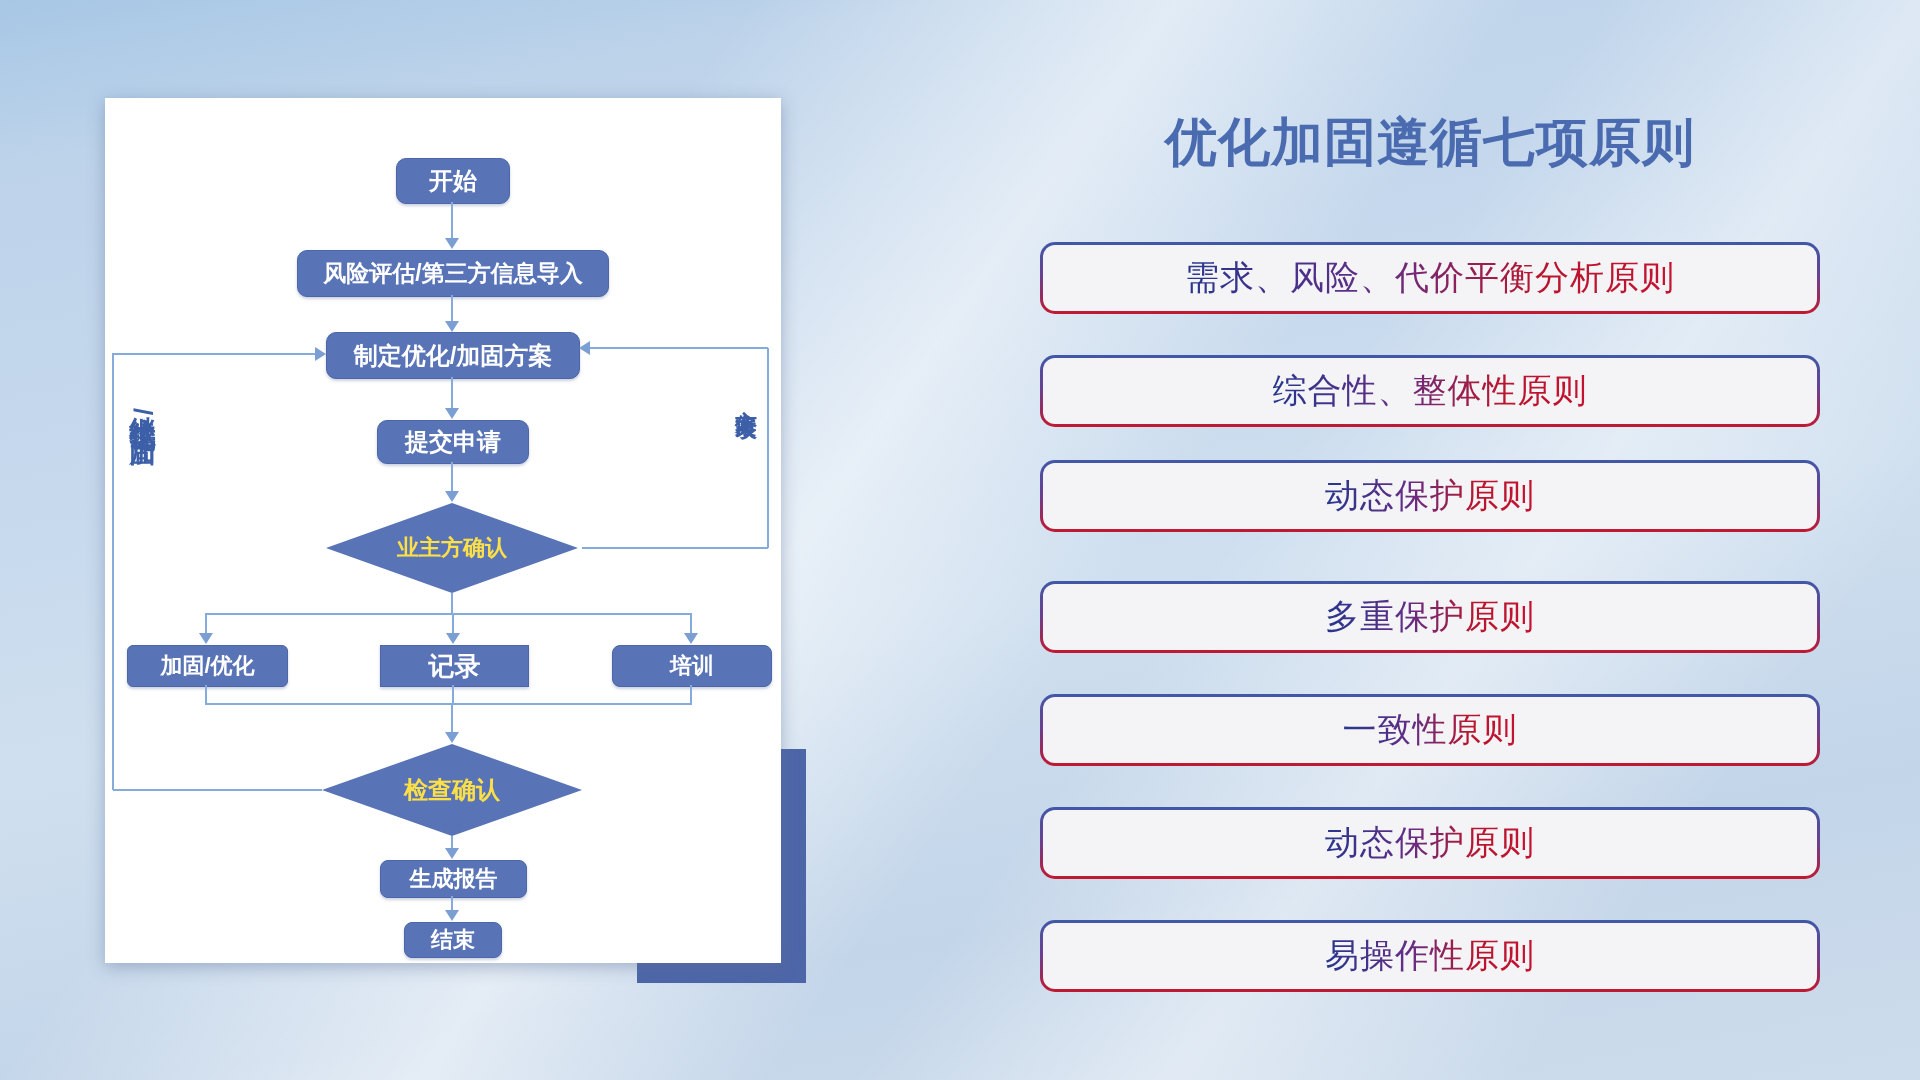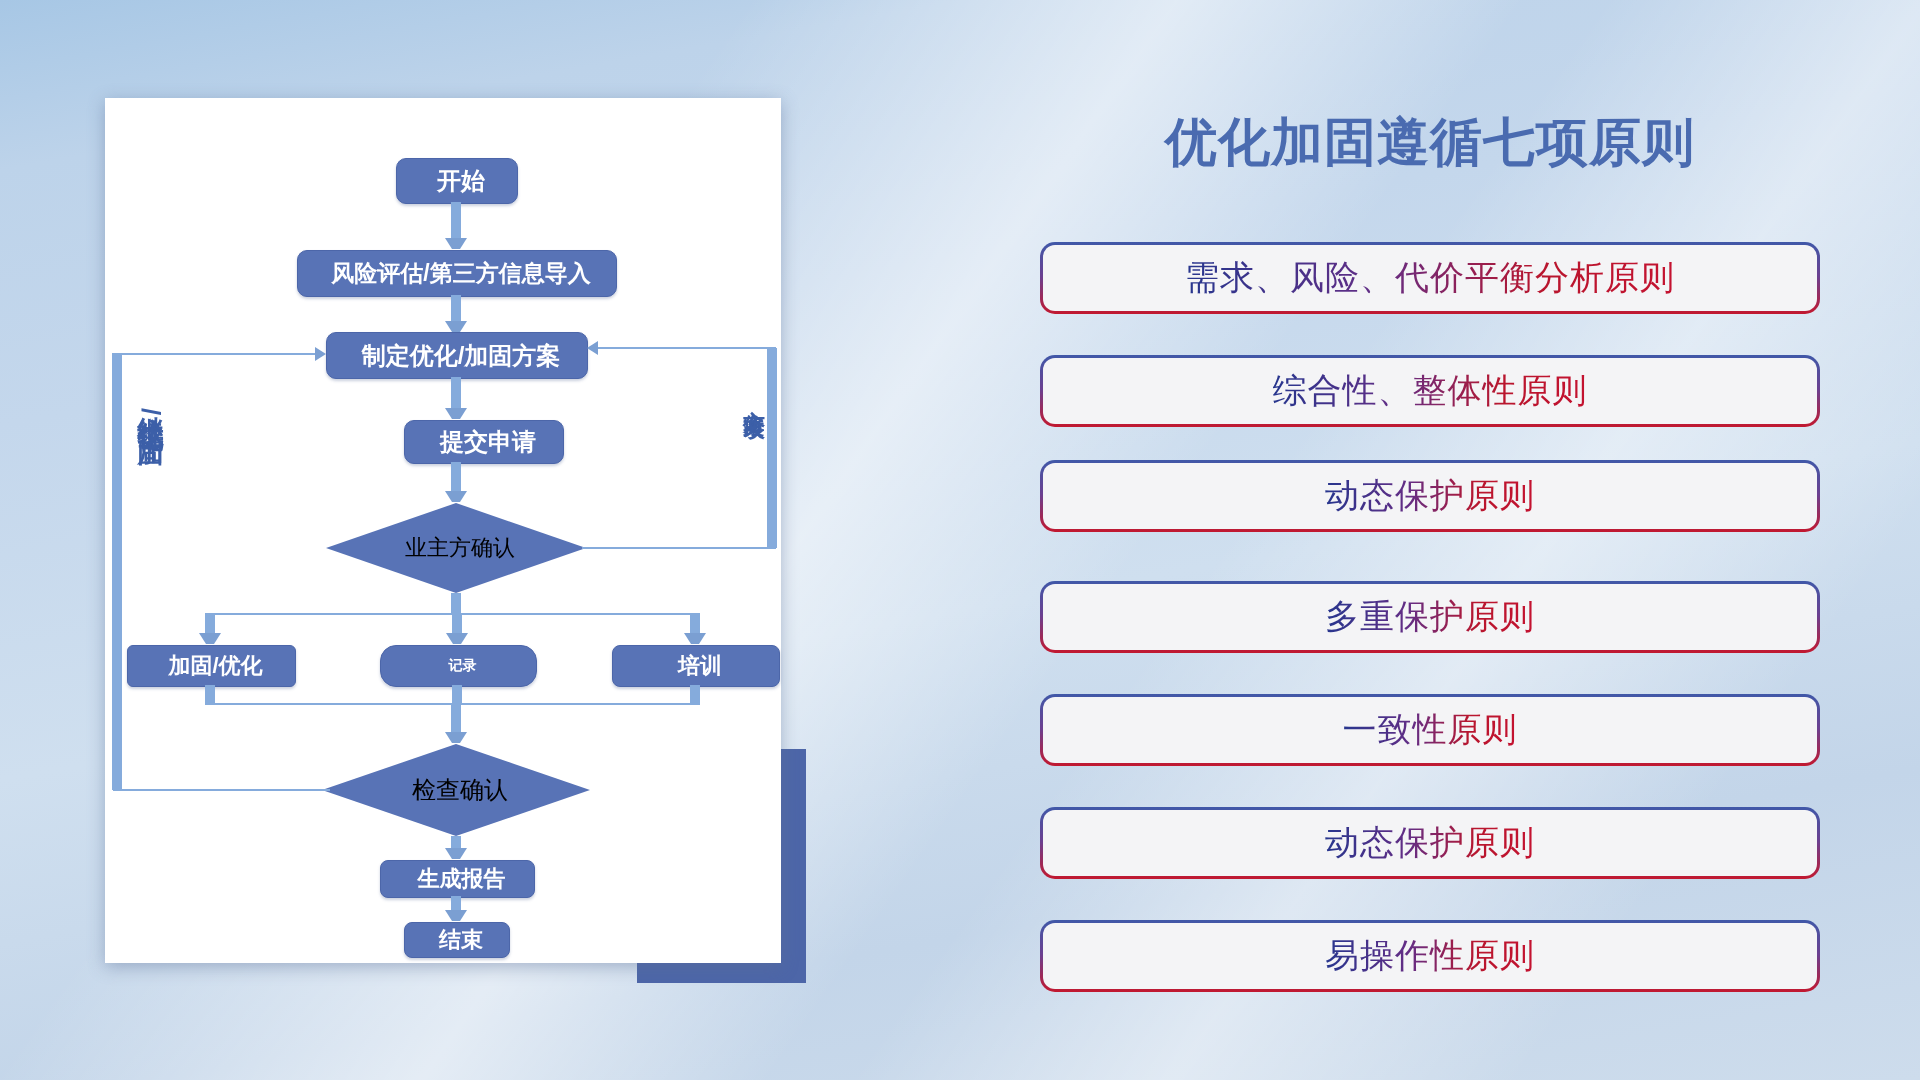--- a/index.html
+++ b/index.html
@@ -10,29 +10,29 @@
       linear-gradient(125deg, rgba(255,255,255,0) 28%, rgba(255,255,255,.55) 44%, rgba(255,255,255,0) 57%),
       linear-gradient(125deg, rgba(255,255,255,0) 60%, rgba(255,255,255,.45) 72%, rgba(255,255,255,0) 85%),
       linear-gradient(170deg, #a7c7e5 0%, #bdd3ea 12%, #c4d7ec 30%, #cfdfef 55%, #c3d5e9 78%, #cddcec 100%);
   }
   .accent-rect { position:absolute; left:637px; top:749px; width:169px; height:234px; background:#4d66a8; z-index:1; }
   .card {
     position:absolute; left:105px; top:98px; width:676px; height:865px;
     background:#ffffff; box-shadow:0 4px 16px rgba(90,110,150,.45); z-index:2;
   }
   
-  .fc { position:absolute; z-index:3;padding-left:8px; }
+  .fc { position:absolute; z-index:3; }
   .node {
     background:#5873b6; border:1px solid #4c66a9; color:#fff; font-weight:700;
     display:flex; align-items:center; justify-content:center;
     border-radius:10px; box-shadow:0 2px 3px rgba(70,90,140,.28);
     white-space:nowrap;
   }
   .diamond {
-    background:#5873b6; color:#000000; font-weight:400;
+    background:#5873b6; color:#fde047; font-weight:700;
     display:flex; align-items:center; justify-content:center;
     clip-path:polygon(50% 0, 100% 50%, 50% 100%, 0 50%);
   }
   .line { background:#85abdc; }
   .ar { width:0; height:0; }
   .ar-d { border-left:7px solid transparent; border-right:7px solid transparent; border-top:11px solid #7b9fd2; }
   .ar-r { border-top:7px solid transparent; border-bottom:7px solid transparent; border-left:11px solid #7b9fd2; }
   .ar-l { border-top:7px solid transparent; border-bottom:7px solid transparent; border-right:11px solid #7b9fd2; }
   .vlabel {
     color:#3c5fa8; font-weight:700; writing-mode:vertical-rl; letter-spacing:3px; white-space:nowrap;
@@ -62,24 +62,24 @@
 <body>
 
 <div class="stage">
 
   <div class="accent-rect"></div>
   <div class="card"></div>
 
   <div class="fc node" style="left:396px; top:158px; width:112px; height:44px; font-size:24px;">开始</div>
   <div class="fc node" style="left:297px; top:250px; width:310px; height:45px; font-size:23px;">风险评估/第三方信息导入</div>
   <div class="fc node" style="left:326px; top:332px; width:252px; height:45px; font-size:24px;">制定优化/加固方案</div>
-  <div class="fc node" style="left:377px; top:420px; width:150px; height:42px; font-size:24px;margin-left:27px;">提交申请</div>
+  <div class="fc node" style="left:377px; top:420px; width:150px; height:42px; font-size:24px;">提交申请</div>
   <div class="fc diamond" style="left:326px; top:503px; width:252px; height:90px; font-size:22px;">业主方确认</div>
   <div class="fc node" style="left:127px; top:645px; width:159px; height:40px; font-size:22px; border-radius:6px;">加固/优化</div>
-  <div class="fc node" style="left:380px; top:645px; width:147px; height:40px; font-size:14px; border-radius:16px;">记录</div>
+  <div class="fc node" style="left:380px; top:645px; width:147px; height:40px; font-size:26px; border-radius:0;">记录</div>
   <div class="fc node" style="left:612px; top:645px; width:158px; height:40px; font-size:22px; border-radius:8px;">培训</div>
   <div class="fc diamond" style="left:322px; top:744px; width:260px; height:92px; font-size:24px;">检查确认</div>
   <div class="fc node" style="left:380px; top:860px; width:145px; height:36px; font-size:22px; border-radius:8px;">生成报告</div>
   <div class="fc node" style="left:404px; top:922px; width:96px; height:34px; font-size:22px; border-radius:8px;">结束</div>
 
   <div class="fc vlabel" style="left:126px; top:396px; font-size:26px;">继续优化/加固</div>
   <div class="fc vlabel" style="left:731px; top:392px; font-size:22px;">方案修改</div>
 
   <div class="fc line" style="left:451px; top:202px; width:2px; height:36px;"></div>
   <div class="fc ar ar-d" style="left:445px; top:238px;"></div>

